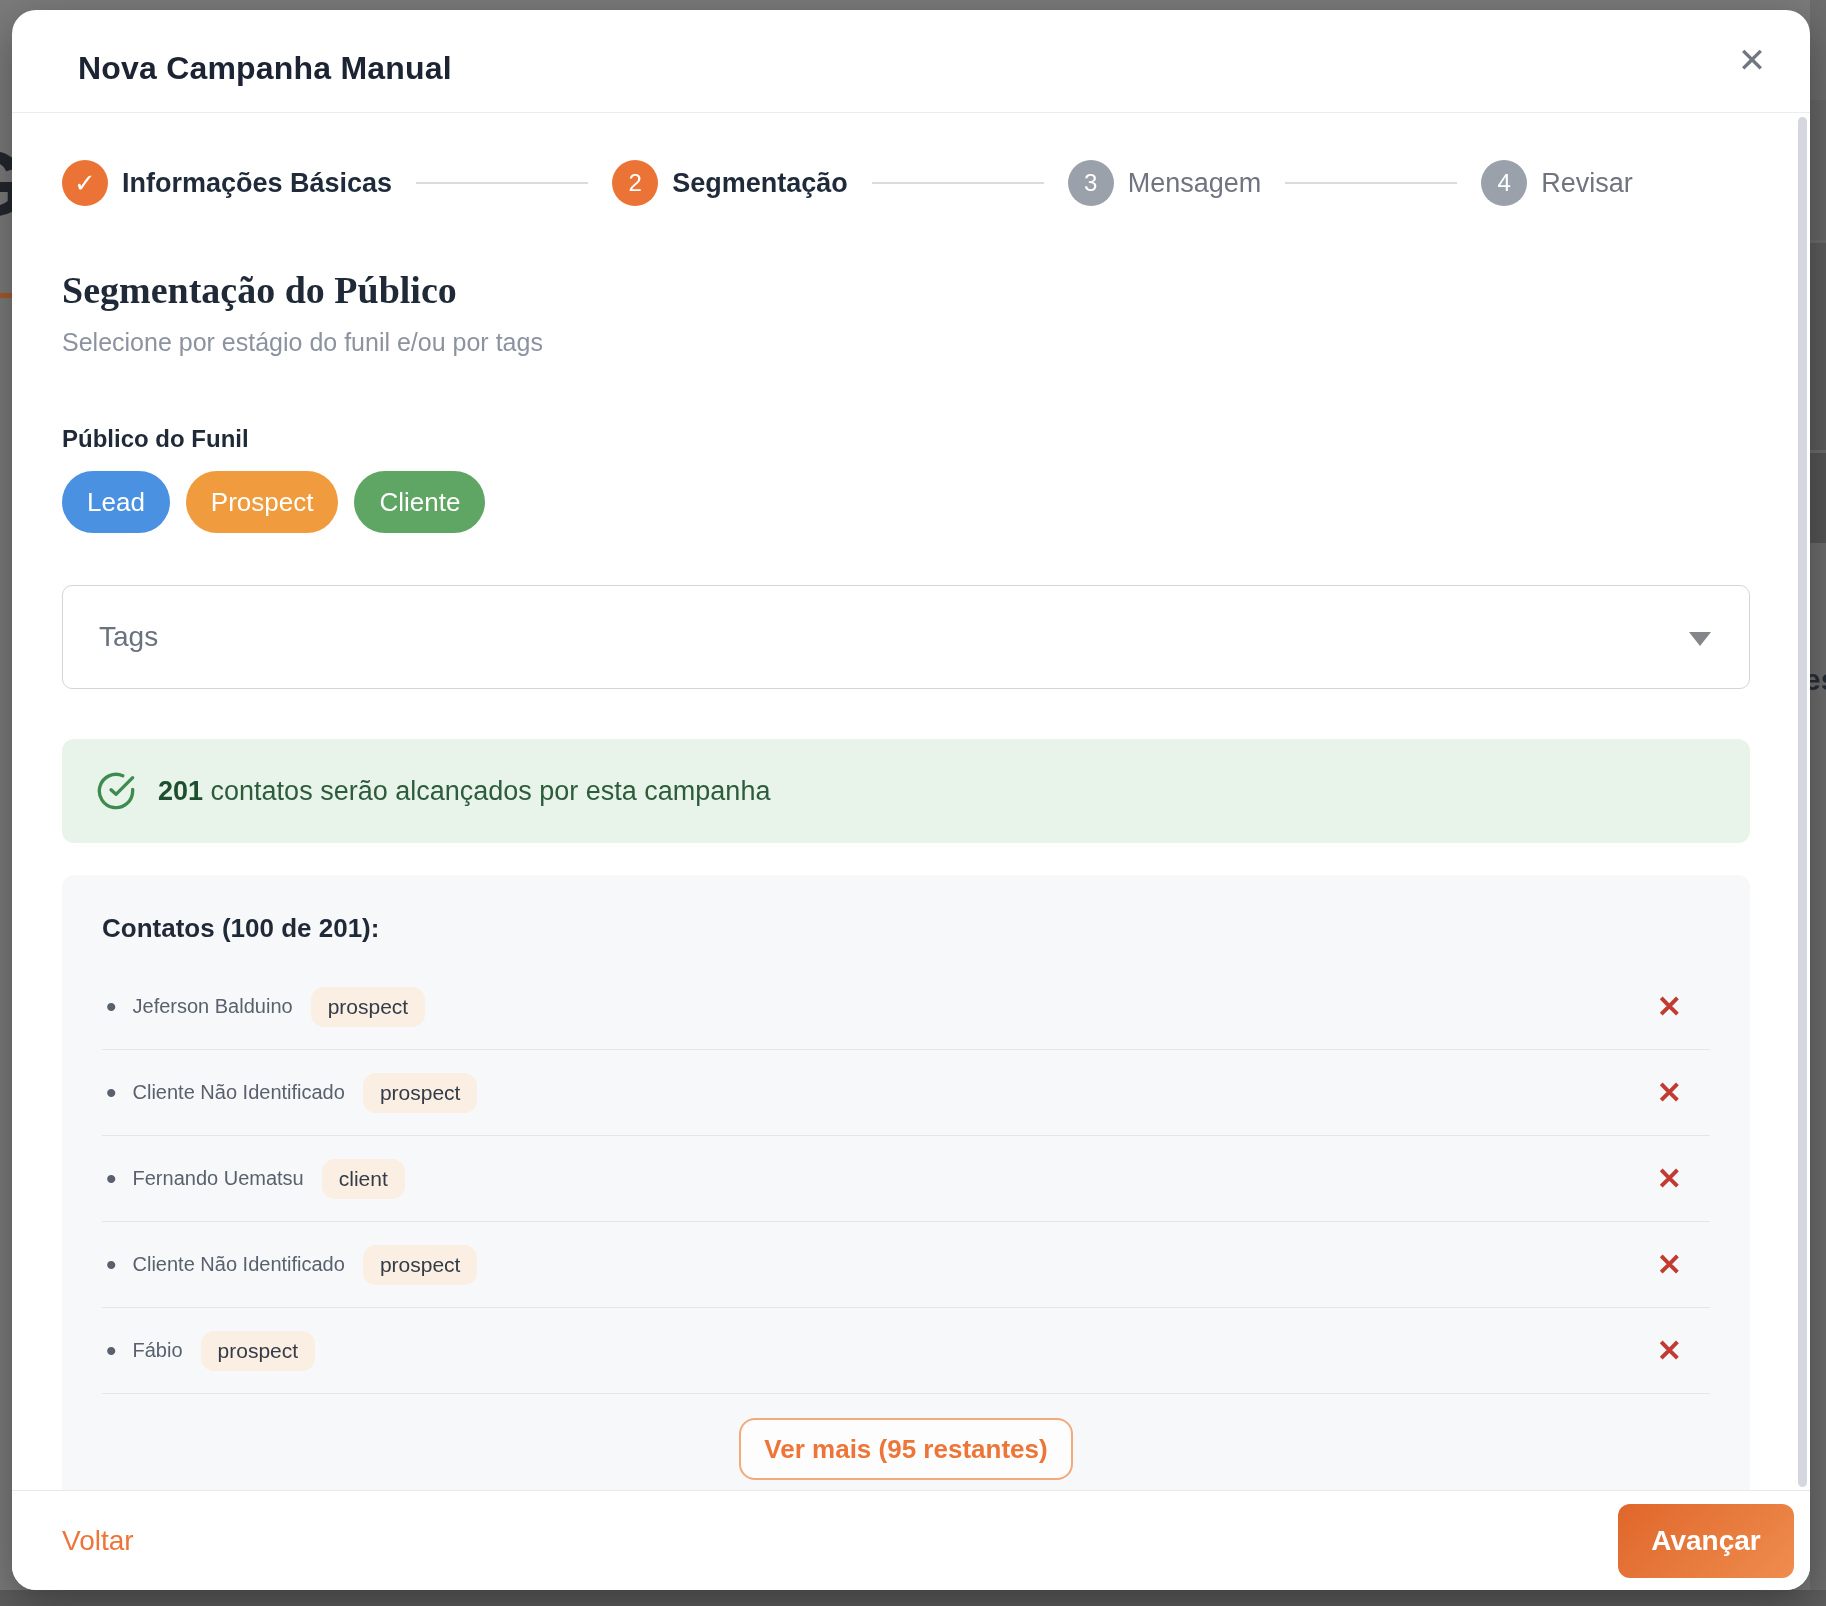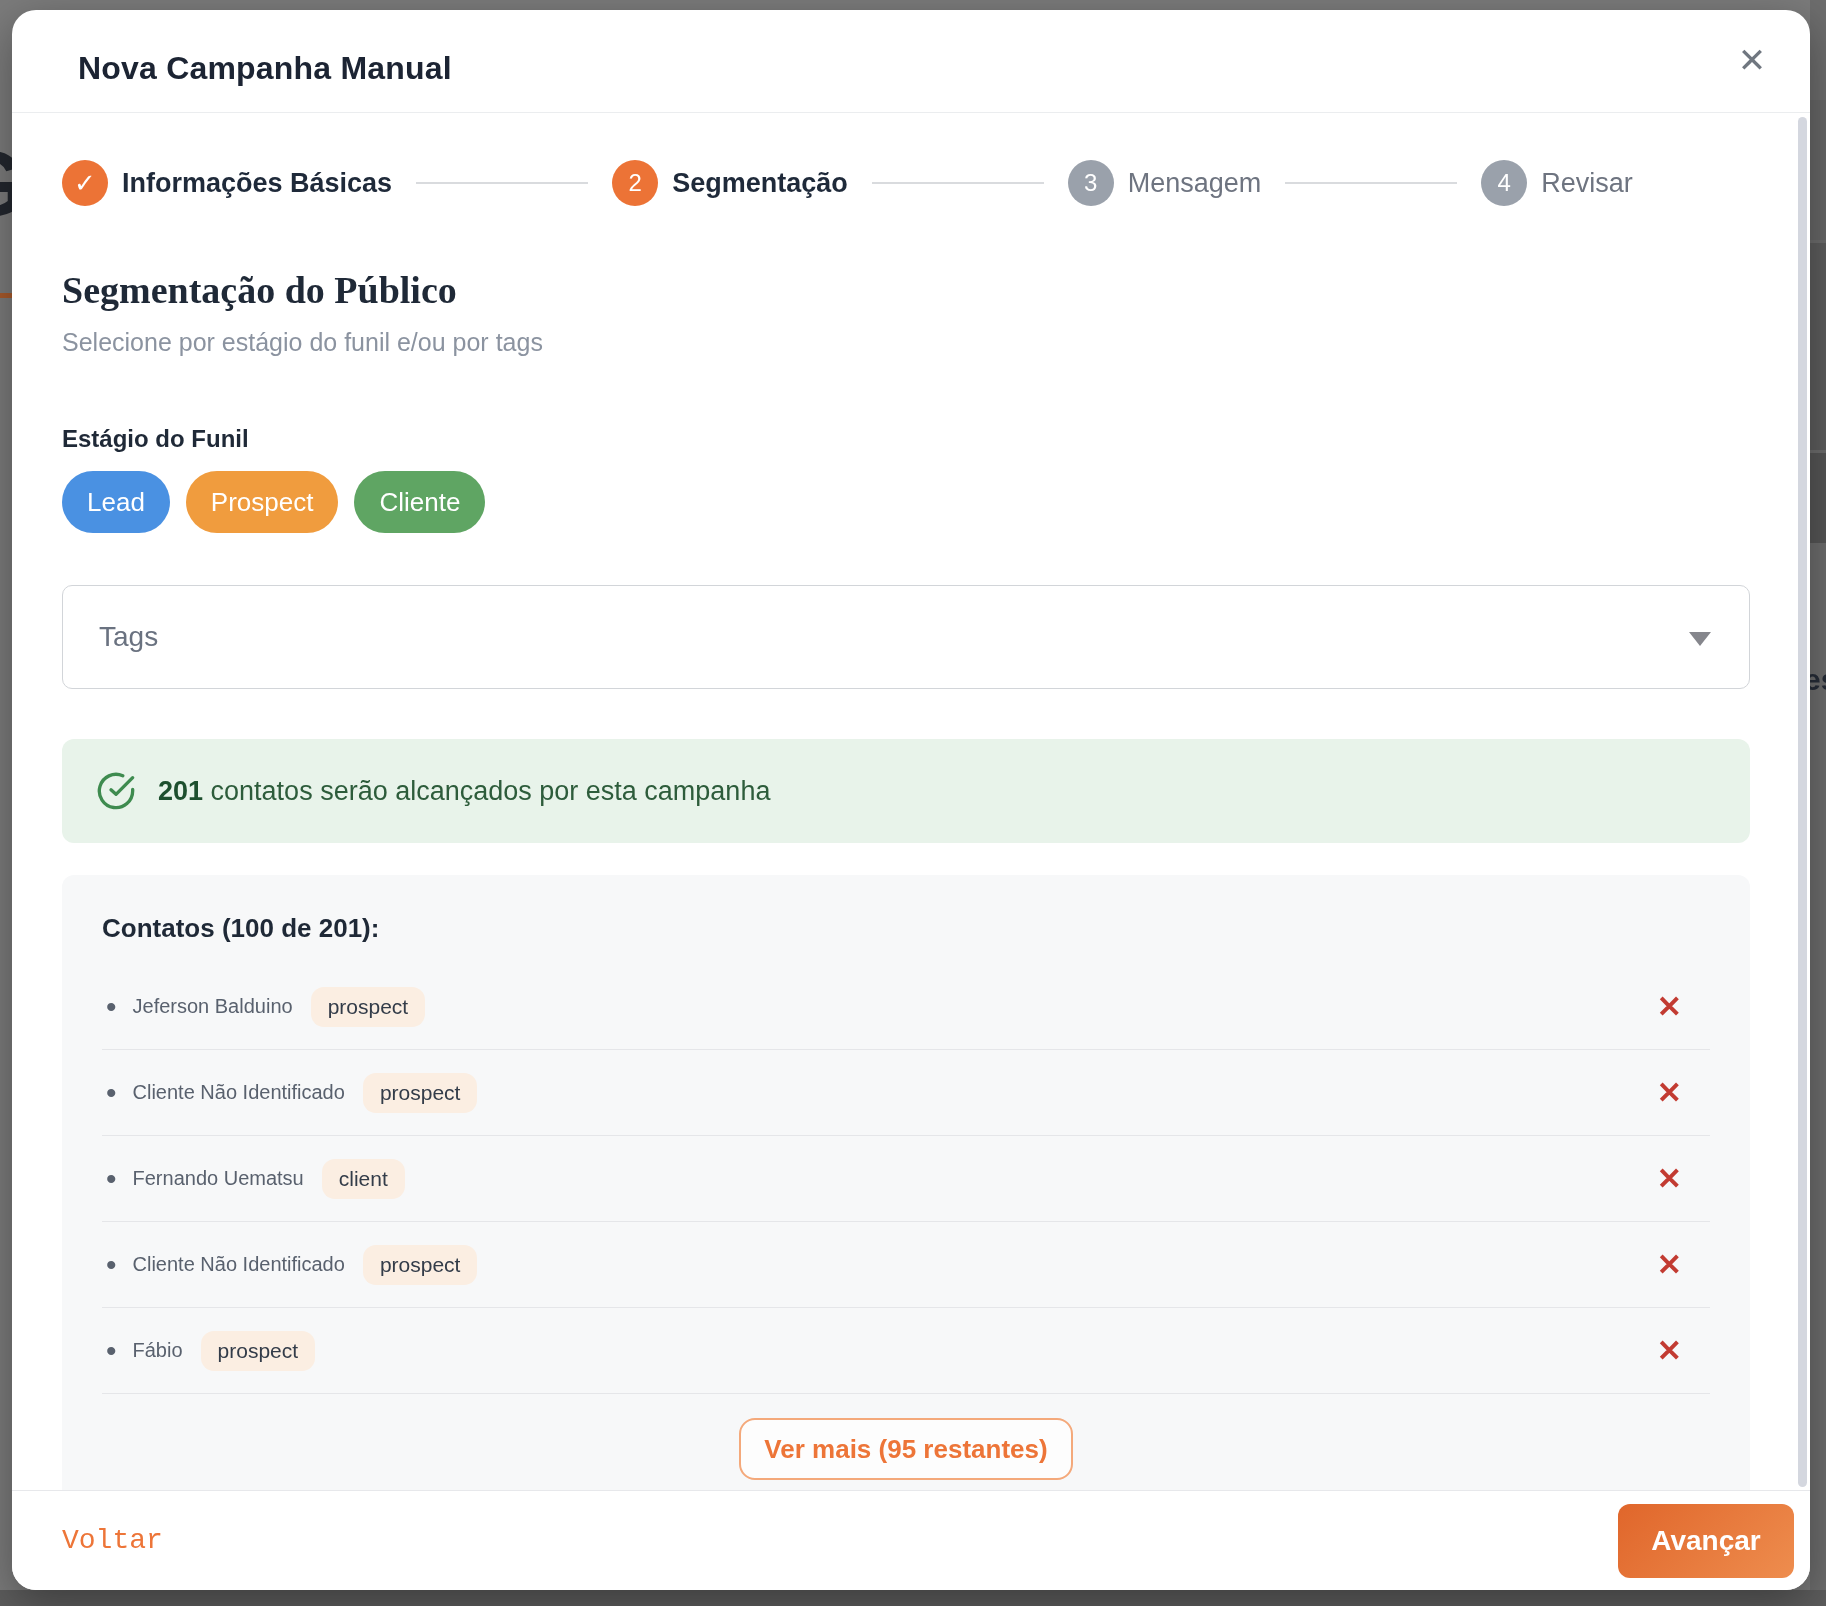--- a/index.html
+++ b/index.html
@@ -114,21 +114,21 @@
     color:#ed7538; font-size:26px; font-weight:600; cursor:pointer; font-family:inherit;
   }
 
   
   .modal-footer {
     position:absolute; left:0; right:0; bottom:0; height:100px;
     background:#ffffff; border-top:1px solid #e7e8eb;
     display:flex; align-items:center; justify-content:space-between;
     padding:0 16px 0 50px;
   }
-  .back-link { background:none; border:none; color:#ed7538; font-size:28px; cursor:pointer; font-family:Liberation Mono, monospace; }
+  .back-link { background:none; border:none; color:#ed7538; font-size:28px; cursor:pointer; font-family:Liberation Sans, sans-serif; }
   .next-btn {
     width:176px; height:74px; border:none; border-radius:12px;
     background:linear-gradient(135deg,#e0662b 0%,#ee8d4e 100%);
     color:#ffffff; font-size:28px; font-weight:600; cursor:pointer; font-family:inherit;
   }
 
   
   .scrollbar-thumb {
     position:absolute; right:3px; top:107px; width:9px; height:1370px;
     background:#d4d7df; border-radius:5px;
@@ -173,21 +173,21 @@
       <div class="connector"></div>
       <div class="step pending">
         <span class="step-circle pending">4</span>
         <span class="step-label">Revisar</span>
       </div>
     </div>
 
     <div class="section-title">Segmentação do Público</div>
     <div class="section-subtitle">Selecione por estágio do funil e/ou por tags</div>
 
-    <div class="funnel-label">Estágio do Funil</div>
+    <div class="funnel-label">Público do Funil</div>
     <div class="pill-row">
       <button class="pill pill-lead">Lead</button>
       <button class="pill pill-prospect">Prospect</button>
       <button class="pill pill-cliente">Cliente</button>
     </div>
 
     <div class="tags-select">
       <span class="tags-placeholder">Tags</span>
       <span class="caret"></span>
     </div>

